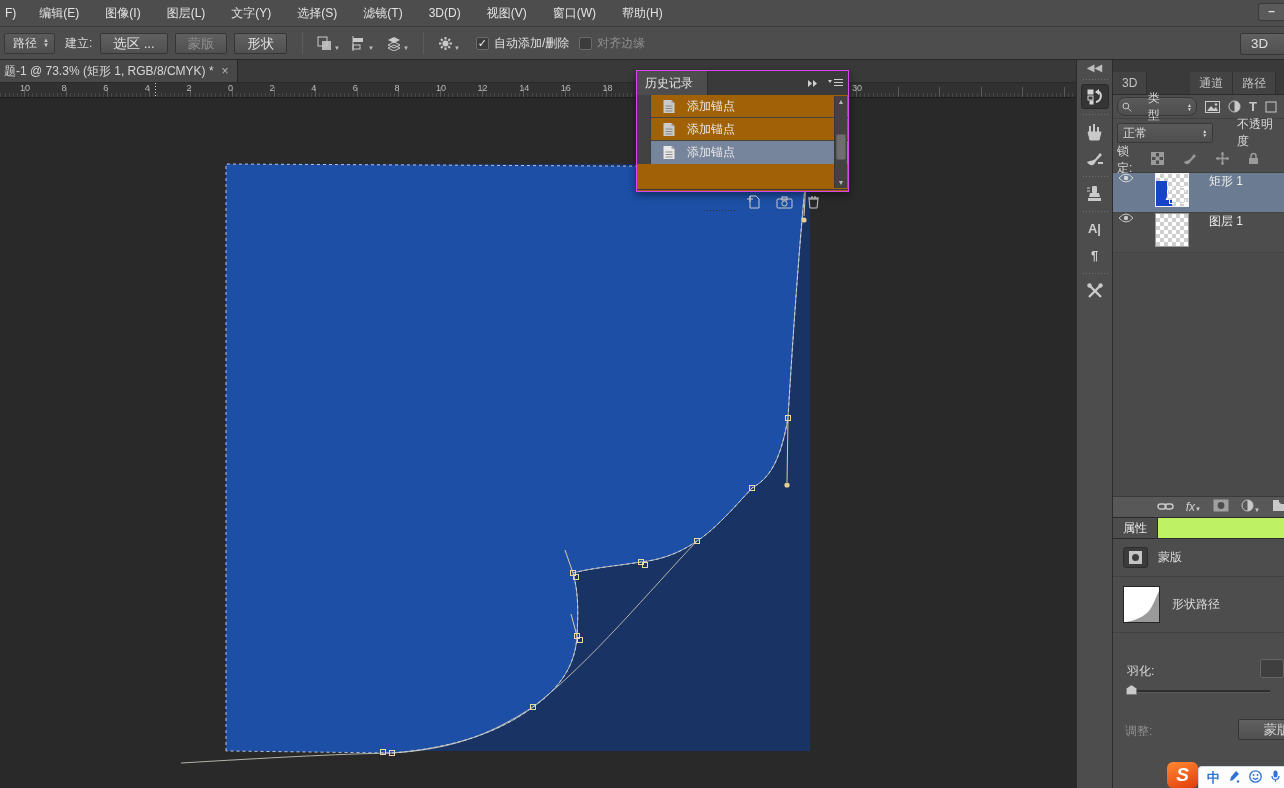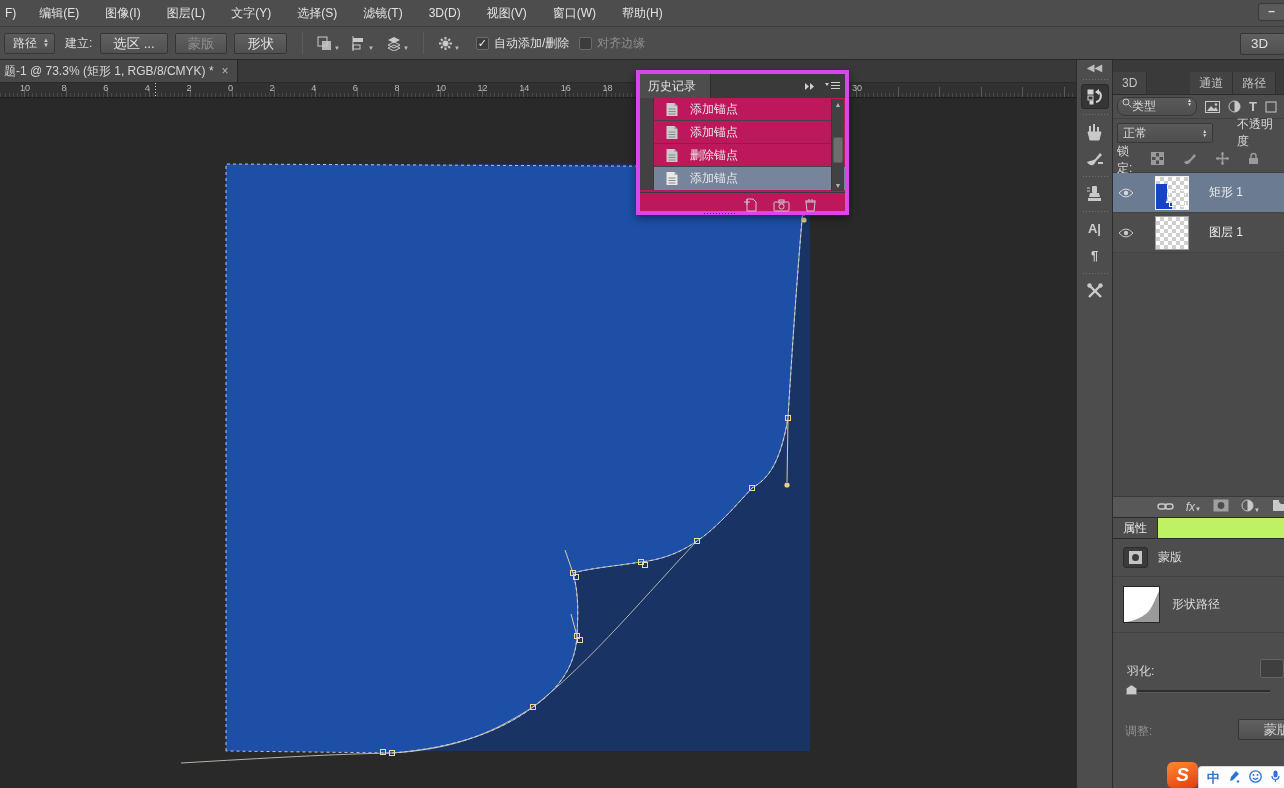--- a/index.html
+++ b/index.html
@@ -44,21 +44,21 @@
   .ruler-cursor { position:absolute; left:155px; top:0; bottom:0; width:1px; background:repeating-linear-gradient(#cfcfcf 0 1px,transparent 1px 3px); }
   .pasteboard { position:absolute; left:0; right:0; top:39px; bottom:0; background:#292929; }
   .canvas { position:absolute; left:226px; top:65px; width:584px; height:587px; }
   .canvas svg { overflow:visible; display:block; }
   .anchor-sq { fill:none; stroke:#ead9a0; stroke-width:1; }
   .anchor-solid { fill:#e4c981; stroke:none; }
   .handle-line { stroke:#d9cda0; stroke-width:1; }
   .handle-dot { fill:#e7cf8e; }
 
   
-  .history { position:absolute; left:862px; top:10px; width:213px; height:145px; background:#be185d; border:4px solid #d946ef; box-shadow:0 3px 8px rgba(0,0,0,.45); }
+  .history { position:absolute; left:862px; top:10px; width:213px; height:122px; background:#a16207; border:1px solid #d946ef; box-shadow:0 3px 8px rgba(0,0,0,.45); }
   .hp-head { height:24px; background:#3a3a3a; display:flex; align-items:stretch; position:relative; }
   .hp-tab { background:#4d4d4d; padding:0 14px 0 8px; line-height:24px; color:#e3e3e3; border-right:1px solid #2d2d2d; }
   .hp-headicons { position:absolute; right:5px; top:0; height:24px; display:flex; align-items:center; gap:8px; color:#cfcfcf; }
   .hp-body { position:relative; height:94px; }
   .hp-row { height:23px; display:flex; align-items:center; border-bottom:1px solid #444; }
   .hp-row.sel { background:#76849c; border-bottom-color:#76849c; }
   .hp-well { width:14px; height:16px; background:#424242; border-right:1px solid #3a3a3a; margin-right:10px; flex:0 0 14px; align-self:center; height:23px; }
   .hp-doc { margin-right:10px; flex:0 0 16px; }
   .hp-label { color:#e8e8e8; }
   .hp-scroll { position:absolute; right:1px; top:1px; bottom:1px; width:13px; background:#424242; border-left:1px solid #383838; }
@@ -80,27 +80,27 @@
   .strip-btn svg { display:block; }
   .strip-txt { font-size:13px; color:#cfcfcf; font-weight:bold; }
 
   
   .rpanels { width:171px; background:#4d4d4d; display:flex; flex-direction:column; }
   .rp-tabstrip { background:#3a3a3a; height:12px; }
   .rp-tabs { background:#3a3a3a; height:23px; display:flex; border-bottom:1px solid #2c2c2c; }
   .rp-tab { padding:0 9px; line-height:22px; color:#c3c3c3; background:#434343; border-right:1px solid #303030; }
   .rp-tab.active { background:#4d4d4d; color:#ececec;margin-top:48px; }
   .filter-row { height:24px; display:flex; align-items:center; padding:0 4px; gap:8px; border-bottom:1px solid #404040; }
-  .filter-combo { display:flex; align-items:flex-start; gap:0; background:linear-gradient(#5a5a5a,#4e4e4e); border:1px solid #383838; border-radius:8px; height:19px; padding:0 4px; flex:0 0 80px; }
+  .filter-combo { display:flex; align-items:center; gap:16px; background:linear-gradient(#5a5a5a,#4e4e4e); border:1px solid #383838; border-radius:8px; height:19px; padding:0 4px; flex:0 0 80px; }
   .filter-ico { color:#c9c9c9; display:flex; }
   .blend-row { height:28px; display:flex; align-items:center; padding:0 4px; gap:24px; }
   .blend-select { display:flex; align-items:center; justify-content:space-between; background:linear-gradient(#5a5a5a,#4e4e4e); border:1px solid #383838; border-radius:2px; height:20px; padding:0 5px; width:106px; }
   .lock-row { height:26px; display:flex; align-items:center; padding:0 4px; gap:19px; border-bottom:1px solid #3e3e3e; }
   .lock-row .push { flex:1; }
-  .layer-row { height:40px; display:flex; align-items:center; gap:20px; padding:0 4px; border-bottom:1px solid #444; }
+  .layer-row { height:40px; display:flex; gap:20px; padding:0 4px; border-bottom:1px solid #444; }
   .layer-row.sel { background:#6b7c92; }
   .eye { flex:0 0 18px; display:flex; justify-content:center; }
   .thumb { width:34px; height:34px; position:relative; flex:0 0 34px; border:1px solid #9b9b9b;
     background-color:#fff;
     background-image:linear-gradient(45deg,#cfcfcf 25%,transparent 25%,transparent 75%,#cfcfcf 75%),linear-gradient(45deg,#cfcfcf 25%,transparent 25%,transparent 75%,#cfcfcf 75%);
     background-size:8px 8px; background-position:0 0,4px 4px; }
   .thumb.selmask { border-color:#f2f2f2; }
   .thumb .blue-shape { position:absolute; left:0; bottom:0; }
   .thumb .bracket { position:absolute; right:2px; bottom:2px; width:17px; height:17px; }
   .thumb .bracket i { position:absolute; width:5px; height:5px; border:1px solid #fff; }
@@ -338,33 +338,20 @@
                   <path d="M1,1 H9 L12,4 V14 H1Z" fill="#cbcbcb"></path>
                   <path d="M9,1 L9,4 12,4" fill="#9a9a9a"></path>
                   <g stroke="#8a8a8a">
                     <line x1="3" y1="7" x2="10" y2="7"></line>
                     <line x1="3" y1="9.5" x2="10" y2="9.5"></line>
                     <line x1="3" y1="12" x2="10" y2="12"></line>
                   </g>
                 </svg>
               <span class="hp-label">添加锚点</span>
             </div>
-            <div class="hp-row">
-              <span class="hp-well"></span>
-              <svg class="hp-doc" width="13" height="15" viewBox="0 0 13 15">
-                  <path d="M1,1 H9 L12,4 V14 H1Z" fill="#cbcbcb"></path>
-                  <path d="M9,1 L9,4 12,4" fill="#9a9a9a"></path>
-                  <g stroke="#8a8a8a">
-                    <line x1="3" y1="7" x2="10" y2="7"></line>
-                    <line x1="3" y1="9.5" x2="10" y2="9.5"></line>
-                    <line x1="3" y1="12" x2="10" y2="12"></line>
-                  </g>
-                </svg>
-              <span class="hp-label">删除锚点</span>
-            </div>
             <div class="hp-row sel">
               <span class="hp-well"></span>
               <svg class="hp-doc" width="13" height="15" viewBox="0 0 13 15">
                   <path d="M1,1 H9 L12,4 V14 H1Z" fill="#e8e8e8"></path>
                   <path d="M9,1 L9,4 12,4" fill="#aaa"></path>
                   <g stroke="#8a8a8a">
                     <line x1="3" y1="7" x2="10" y2="7"></line>
                     <line x1="3" y1="9.5" x2="10" y2="9.5"></line>
                     <line x1="3" y1="12" x2="10" y2="12"></line>
                   </g>

